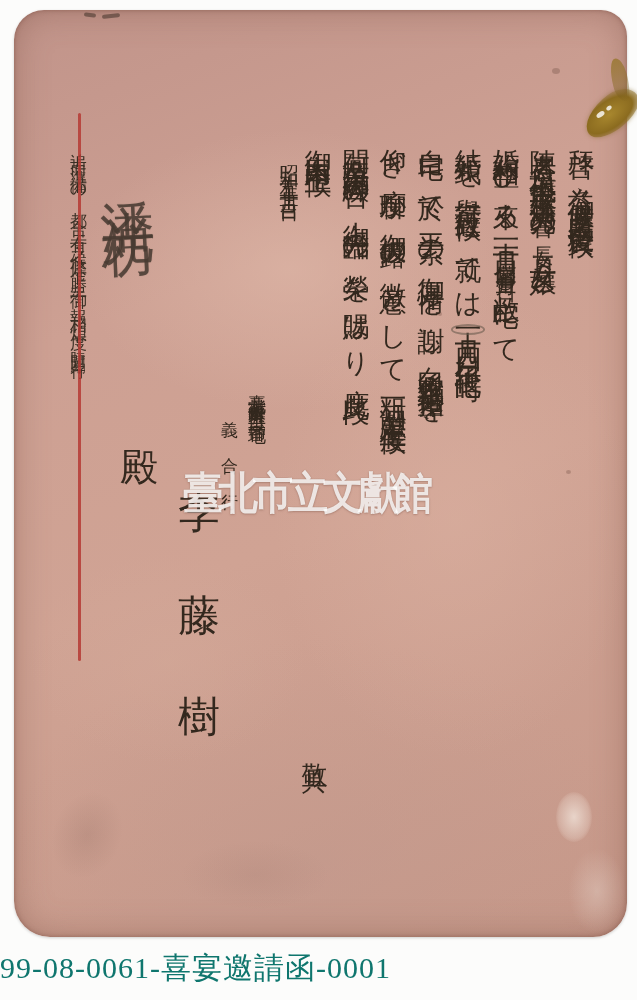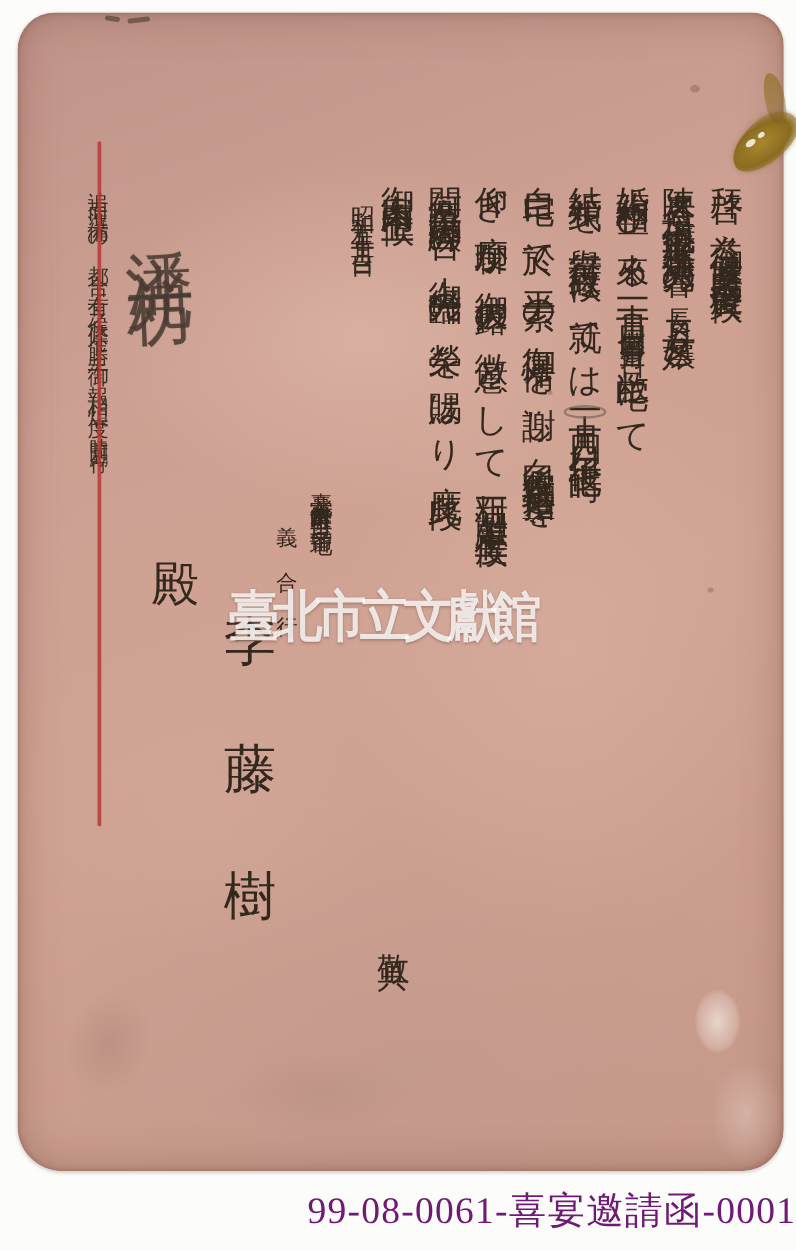--- a/index.html
+++ b/index.html
@@ -90,22 +90,22 @@
     transform:rotate(20deg);
   }
   .smudge2{
     position:absolute;left:180px;top:840px;width:150px;height:70px;z-index:3;
     background:radial-gradient(ellipse, rgba(130,95,85,.1) 0%, transparent 70%);
   }
   .tick{position:absolute;z-index:3;background:rgba(66,50,40,.55);border-radius:2px;}
   .speck{position:absolute;z-index:3;background:rgba(92,62,52,.28);border-radius:50%;}
   
   .caption{
-    position:absolute;left:0;right:0;top:948px;text-align:right;z-index:2;
-    font-size:30px;color:#701a75;letter-spacing:1px;
+    position:absolute;left:0;right:11px;top:948px;text-align:left;z-index:2;
+    font-size:30px;color:#0f766e;letter-spacing:1px;
     font-family:"Liberation Serif","DejaVu Serif",serif;
   }
 </style>
 </head>
 <body>
 
 <div class="card"></div>
 
 <div class="vcol main" style="left:567px;top:128px;">
   <span>拜啓</span><span class="gap">益々御健勝之段奉慶賀候</span>

